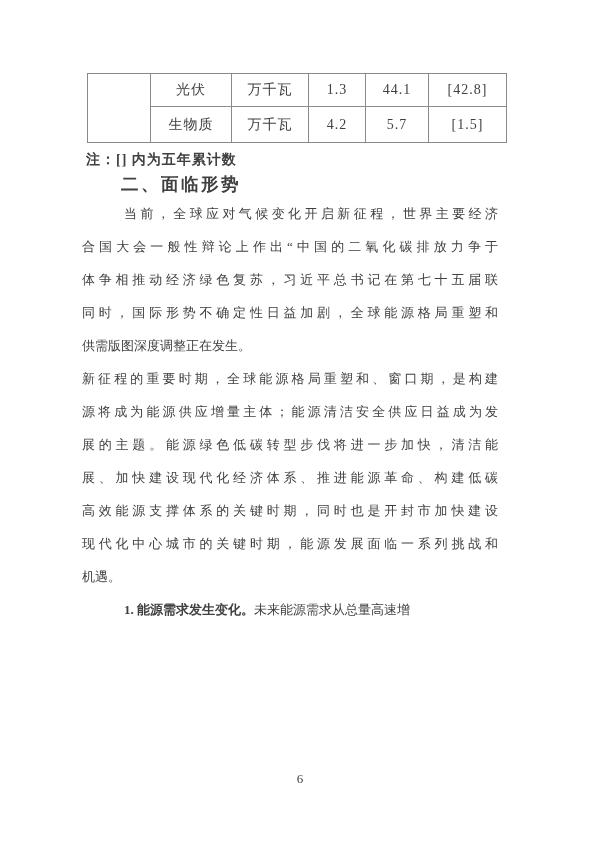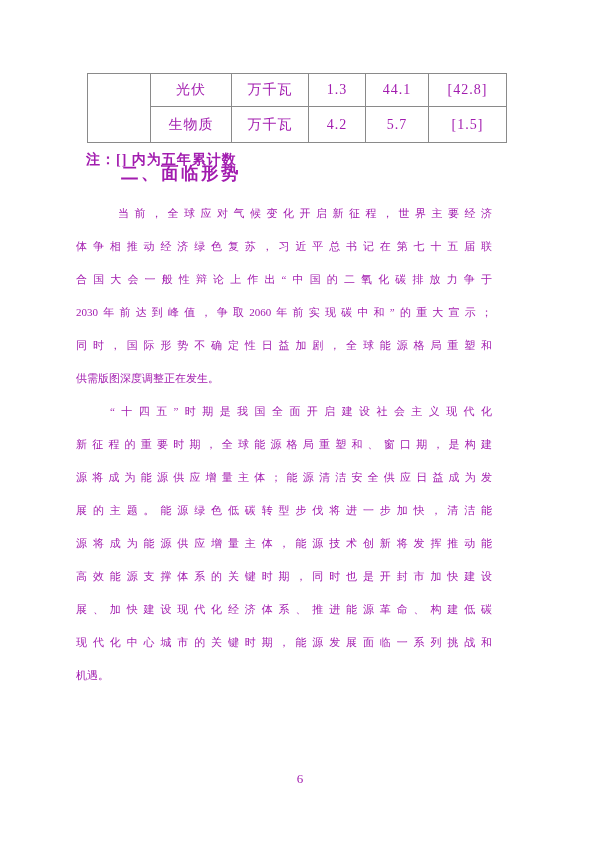--- a/index.html
+++ b/index.html
@@ -6,21 +6,21 @@
     margin: 0;
     padding: 0;
     background: #ffffff;
   }
   .page {
     position: relative;
     width: 600px;
     height: 848px;
     background: #ffffff;
     font-family: "Liberation Serif", "DejaVu Serif", serif;
-    color: #a21caf;
+    color: #404040;
     overflow: hidden;
   }
 
   
   table.doc-table {
     position: absolute;
     left: 87px;
     top: 73px;
     border-collapse: collapse;
     table-layout: fixed;
@@ -44,33 +44,33 @@
     top: 151px;
     font-size: 14px;
     font-weight: bold;
     letter-spacing: 1px;
   }
 
   
   .heading {
     position: absolute;
     left: 121px;
-    top: 161px;
+    top: 172px;
     font-size: 17.5px;
     font-weight: bold;
     letter-spacing: 2.5px;
   }
 
   
   .body-text {
     position: absolute;
-    left: 76px;
+    left: 82px;
     top: 197px;
     width: 416px;
-    font-size: 11px;
+    font-size: 13px;
   }
   .line {
     height: 33px;
     line-height: 33px;
     white-space: nowrap;
     text-align: justify;
     text-align-last: justify;
     overflow: visible;
   }
   .line.last {
@@ -123,33 +123,31 @@
       </tr>
     </tbody>
   </table>
 
   <div class="note">注：[] 内为五年累计数</div>
 
   <div class="heading">二、面临形势</div>
 
   <div class="body-text">
     <div class="line indent">当前，全球应对气候变化开启新征程，世界主要经济</div>
+    <div class="line">合国大会一般性辩论上作出“中国的二氧化碳排放力争于</div>
     <div class="line">体争相推动经济绿色复苏，习近平总书记在第七十五届联</div>
-    <div class="line">合国大会一般性辩论上作出“中国的二氧化碳排放力争于</div>
-    <div class="line">2030年前达到峰值，争取2060年前实现碳中和”的重大宣示；</div>
     <div class="line">同时，国际形势不确定性日益加剧，全球能源格局重塑和</div>
     <div class="line last">供需版图深度调整正在发生。</div>
 
-    <div class="line indent-q">“十四五”时期是我国全面开启建设社会主义现代化</div>
     <div class="line">新征程的重要时期，全球能源格局重塑和、窗口期，是构建</div>
     <div class="line">源将成为能源供应增量主体；能源清洁安全供应日益成为发</div>
     <div class="line">展的主题。能源绿色低碳转型步伐将进一步加快，清洁能</div>
-    <div class="line">源将成为能源供应增量主体，能源技术创新将发挥推动能</div>
+    <div class="line">展、加快建设现代化经济体系、推进能源革命、构建低碳</div>
     <div class="line">高效能源支撑体系的关键时期，同时也是开封市加快建设</div>
-    <div class="line">展、加快建设现代化经济体系、推进能源革命、构建低碳</div>
     <div class="line">现代化中心城市的关键时期，能源发展面临一系列挑战和</div>
     <div class="line last">机遇。</div>
 
+    <div class="line last indent"><span class="lead-bold">1. 能源需求发生变化。</span><span>未来能源需求从总量高速增</span></div>
   </div>
 
   <div class="page-number">6</div>
 
 </div>
 
 </body></html>

